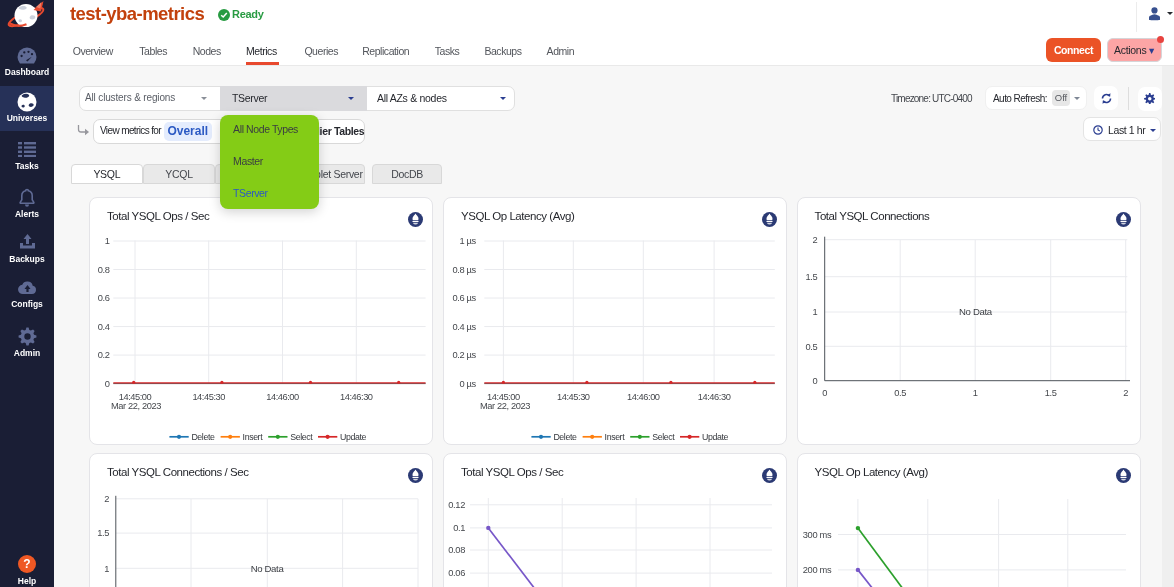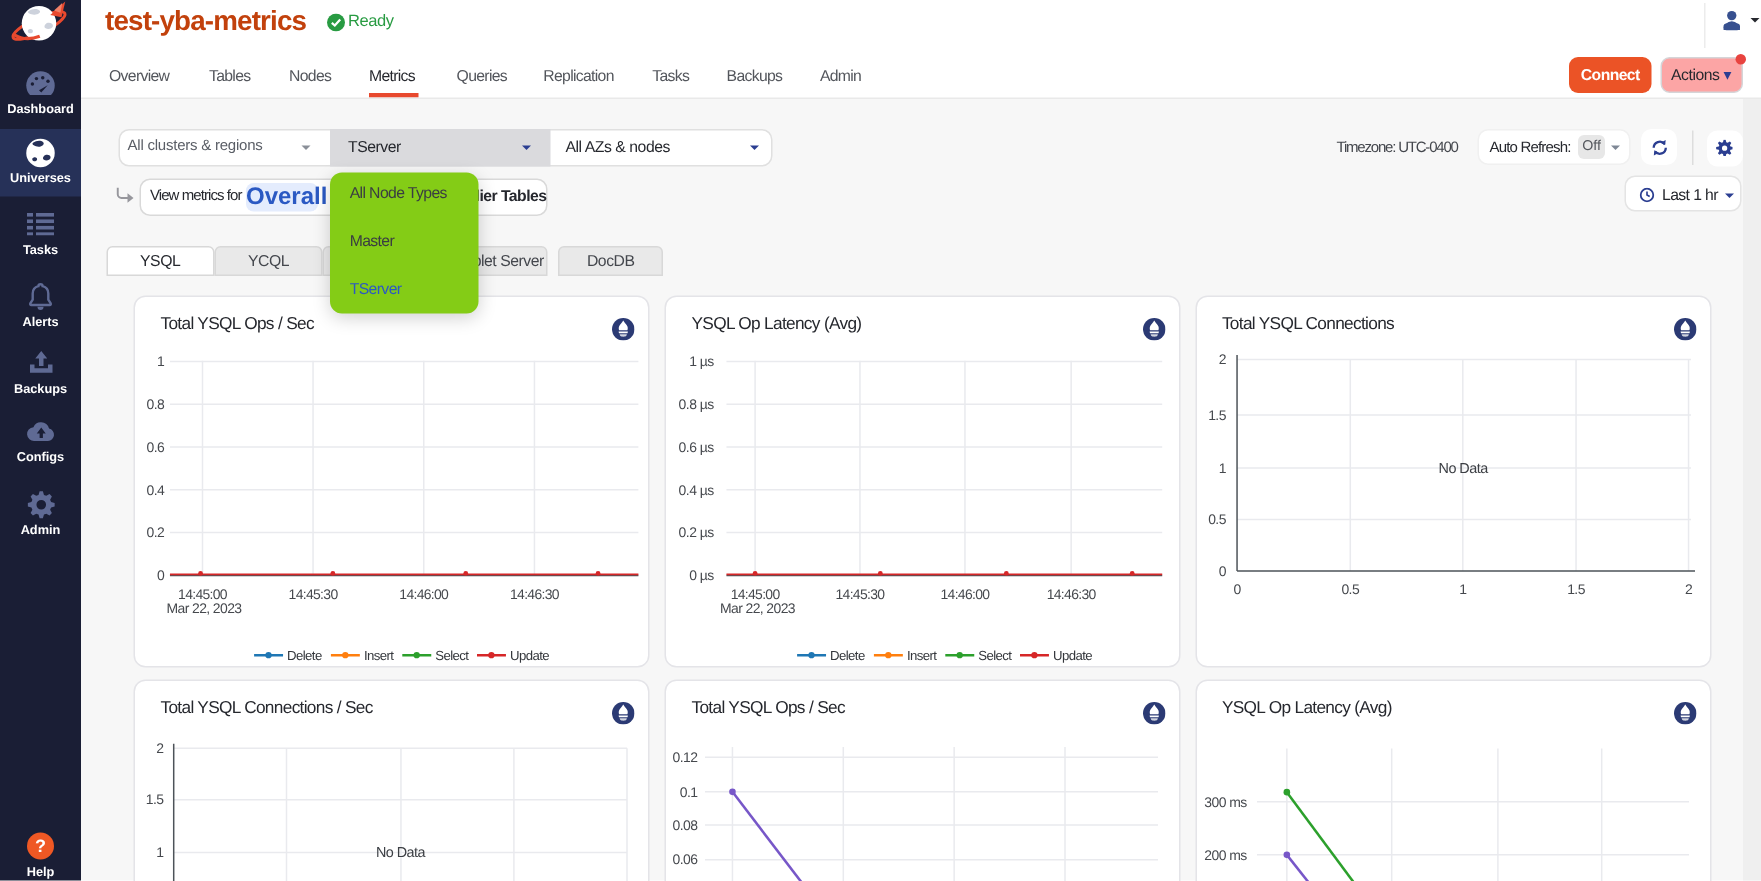--- a/index.html
+++ b/index.html
@@ -76,21 +76,21 @@
     <div class="sitem slabel" style="top:348.1px;">Admin</div>
     <div class="abs" style="left:18px;top:555px;width:18px;height:18px;border-radius:50%;background:#ef5824;color:#fff;font-size:12px;font-weight:bold;text-align:center;line-height:18px;">?</div>
     <div class="sitem slabel" style="top:576px;">Help</div>
   </div>
 <div class="abs" style="left:54px;top:0;width:1120px;height:66px;background:#fff;"></div>
 <div class="abs" style="left:70px;top:3px;font-size:18.5px;font-weight:bold;color:#c2410c;letter-spacing:-0.55px;">test-yba-metrics</div>
 <svg class="abs" style="left:218px;top:8.5px" width="12" height="12" viewBox="0 0 12 12">
 <circle cx="6" cy="6" r="6" fill="#289b42"></circle>
     <path d="M3.2 6.2 L5.2 8 L8.8 4" stroke="#fff" stroke-width="1.5" fill="none"></path>
   </svg>
-<div class="abs" style="left:232px;top:8px;font-size:11px;font-weight:normal;color:#289b42;letter-spacing:-0.3px;">Ready</div>
+<div class="abs" style="left:232px;top:8px;font-size:11px;font-weight:bold;color:#289b42;letter-spacing:-0.3px;">Ready</div>
 <svg class="abs" style="left:1148px;top:7px" width="13" height="14" viewBox="0 0 13 14">
 <circle cx="6.5" cy="3.4" r="3.1" fill="#37508f"></circle>
 <path d="M1 13 a5.5 5.8 0 0 1 11 0 z" fill="#37508f" rx="2"></path>
 <rect x="1" y="8.6" width="11" height="4.6" rx="2" fill="#37508f"></rect>
   </svg>
 <div style="position:absolute;left:1166.5px;top:12px;width:0;height:0;border-left:3.15px solid transparent;border-right:3.15px solid transparent;border-top:3.6px solid #26282e;"></div>
 <div class="abs" style="left:1135.5px;top:2px;width:1px;height:30px;background:#ececec;"></div>
 <div class="abs" style="left:72.7px;top:44.5px;font-size:10.5px;color:#53565c;letter-spacing:-0.45px;">Overview</div>
 <div class="abs" style="left:139.3px;top:44.5px;font-size:10.5px;color:#53565c;letter-spacing:-0.45px;">Tables</div>
 <div class="abs" style="left:192.7px;top:44.5px;font-size:10.5px;color:#53565c;letter-spacing:-0.45px;">Nodes</div>
@@ -131,21 +131,21 @@
 <div class="abs" style="left:1137.5px;top:86.5px;width:24px;height:24px;background:#fff;border-radius:7px;"></div>
 <svg class="abs" style="left:1143.5px;top:92.5px" width="11.5" height="11.5" viewBox="0 0 17 17">
     <path d="M7.48,0.16 L9.52,0.16 L10.11,2.72 L11.45,3.28 L13.67,1.88 L15.12,3.33 L13.72,5.55 L14.28,6.89 L16.84,7.48 L16.84,9.52 L14.28,10.11 L13.72,11.45 L15.12,13.67 L13.67,15.12 L11.45,13.72 L10.11,14.28 L9.52,16.84 L7.48,16.84 L6.89,14.28 L5.55,13.72 L3.33,15.12 L1.88,13.67 L3.28,11.45 L2.72,10.11 L0.16,9.52 L0.16,7.48 L2.72,6.89 L3.28,5.55 L1.88,3.33 L3.33,1.88 L5.55,3.28 L6.89,2.72 Z M11.1,8.5 A2.6,2.6 0 1 0 5.9,8.5 A2.6,2.6 0 1 0 11.1,8.5 Z" fill="#2b3e91" fill-rule="evenodd"></path>
   </svg>
 <svg class="abs" style="left:77px;top:125px" width="13" height="11" viewBox="0 0 13 11">
 <path d="M1.5 0 V4.5 a2.5 2.5 0 0 0 2.5 2.5 H9" fill="none" stroke="#97979d" stroke-width="1.3"></path>
 <path d="M8 3.8 L12 7 L8 10.2 Z" fill="#97979d"></path>
   </svg>
 <div class="abs" style="left:92.5px;top:118.5px;width:272px;height:25px;background:#fff;border:1px solid #d9d9d9;border-radius:7px;"></div>
 <div class="abs ftext" style="left:100px;top:125px;font-size:10px;letter-spacing:-0.62px;">View metrics for</div>
-<div class="abs" style="left:164px;top:121.5px;width:47.5px;height:19.5px;background:#e4ecfd;border-radius:5px;font-size:16px;color:#2b59c3;font-weight:bold;text-align:center;line-height:19.5px;">Overall</div>
+<div class="abs" style="left:164px;top:121.5px;width:47.5px;height:19.5px;background:#e4ecfd;border-radius:5px;font-size:12px;color:#2b59c3;font-weight:bold;text-align:center;line-height:19.5px;">Overall</div>
 <div class="abs ftext" style="left:300px;top:125px;letter-spacing:-0.35px;font-weight:bold;">Outlier Tables</div>
 <div class="abs" style="left:1083px;top:116.5px;width:77.5px;height:24.5px;background:#fff;border:1px solid #e4e4e4;border-radius:7px;"></div>
 <svg class="abs" style="left:1092.5px;top:124.5px" width="10" height="10" viewBox="0 0 10 10">
 <circle cx="5" cy="5" r="4.2" fill="none" stroke="#2b3e91" stroke-width="1.2"></circle>
 <path d="M5 2.6 V5 L6.8 6" fill="none" stroke="#2b3e91" stroke-width="1.1"></path>
   </svg>
 <div class="abs ftext" style="left:1108px;top:124px;color:#26282e;letter-spacing:-0.4px;">Last 1 hr</div>
 <div style="position:absolute;left:1149.5px;top:128.5px;width:0;height:0;border-left:3.15px solid transparent;border-right:3.15px solid transparent;border-top:3.6px solid #2b3e91;"></div>
 <div class="tab" style="left:71px;width:71.6px;background:#fff;color:#26282e;">YSQL</div>
 <div class="tab" style="left:142.6px;width:72.8px;">YCQL</div>

